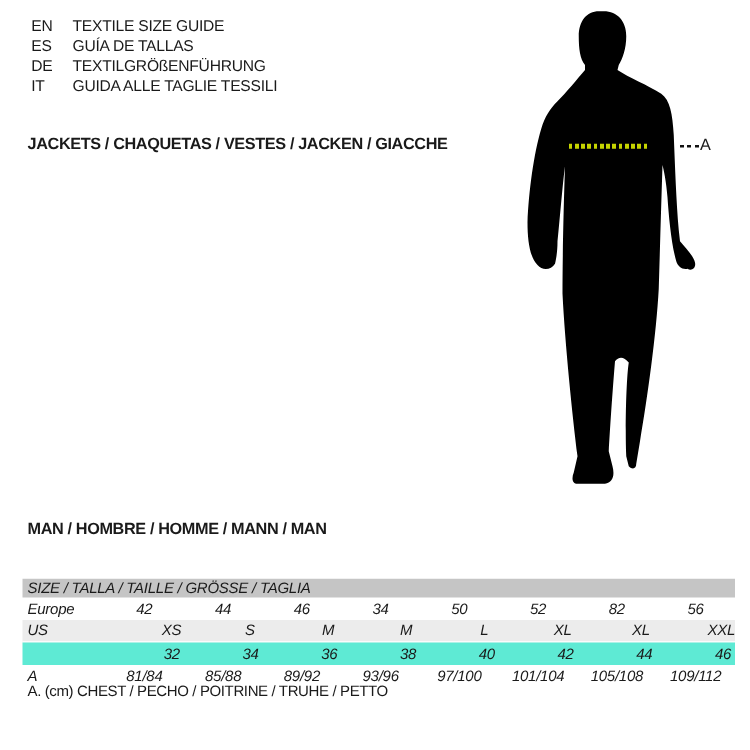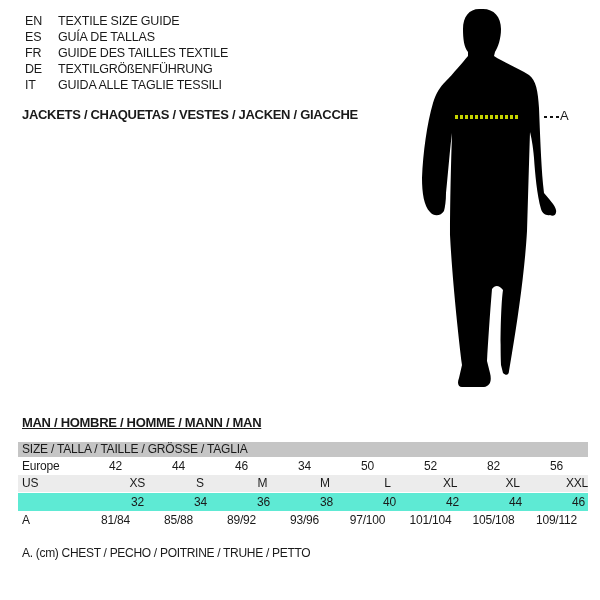--- a/index.html
+++ b/index.html
@@ -35,25 +35,25 @@
     background:repeating-linear-gradient(90deg, #111 0 3px, transparent 3px 6px);
   }
   .measure-label {
     position:absolute; left:152px; top:106px;
     font-size:13px; line-height:14px; letter-spacing:-0.2px;
   }
 
   
   .section-title {
     position:absolute; left:22px; top:415px;
-    font-weight:bold; font-size:13px; letter-spacing:-0.3px;text-decoration:underline;
+    font-weight:bold; font-size:13px; letter-spacing:-0.3px;
   }
 
   
-  .size-table { position:absolute; left:18px; top:442px; width:570px; font-size:12px; letter-spacing:-0.2px; }
+  .size-table { position:absolute; left:18px; top:463px; width:570px; font-size:12px; letter-spacing:-0.2px;font-style:italic; }
   .table-header {
     height:15px; line-height:15px; padding-left:4px;
     background:#c5c5c5; font-size:12px;
   }
   .t-row { display:flex; height:18px; line-height:17px; align-items:center; }
   .t-row.alt { background:#ececec;gap:44px; }
   .t-row.alt-sep { border-bottom:1px solid #ffffff; }
   .t-row .lbl { width:66px; padding-left:4px; }
   .t-row .val { flex:1; text-align:center; }
 
@@ -67,24 +67,20 @@
 <body>
 
 <div class="lang-block">
   <div class="lang-row">
     <span class="lang-code">EN</span>
     <span class="lang-title">TEXTILE SIZE GUIDE</span>
   </div>
   <div class="lang-row">
     <span class="lang-code">ES</span>
     <span class="lang-title">GUÍA DE TALLAS</span>
-  </div>
-  <div class="lang-row">
-    <span class="lang-code">FR</span>
-    <span class="lang-title">GUIDE DES TAILLES TEXTILE</span>
   </div>
   <div class="lang-row">
     <span class="lang-code">DE</span>
     <span class="lang-title">TEXTILGRÖßENFÜHRUNG</span>
   </div>
   <div class="lang-row">
     <span class="lang-code">IT</span>
     <span class="lang-title">GUIDA ALLE TAGLIE TESSILI</span>
   </div>
 </div>

